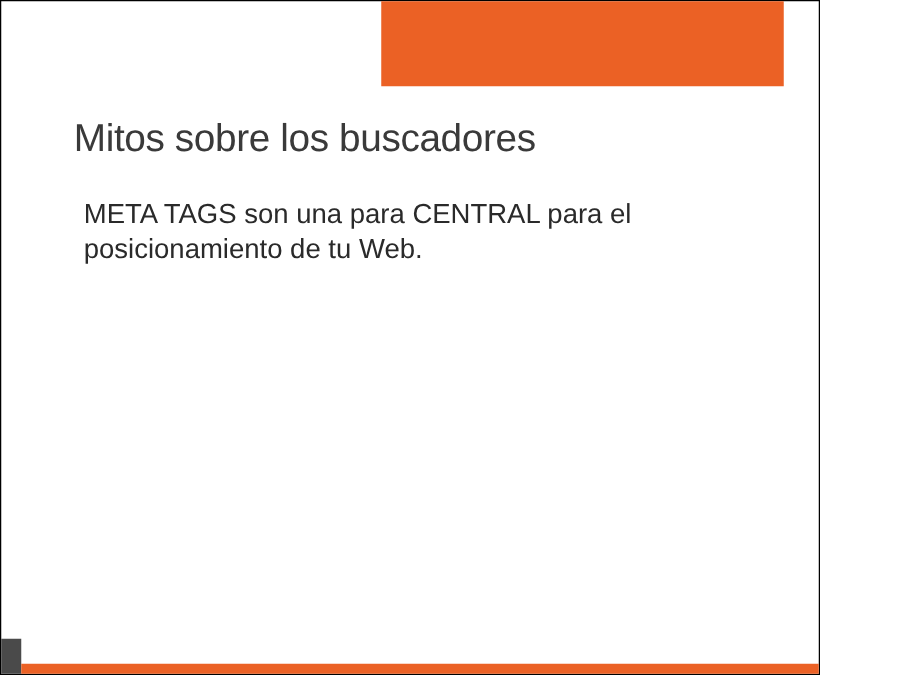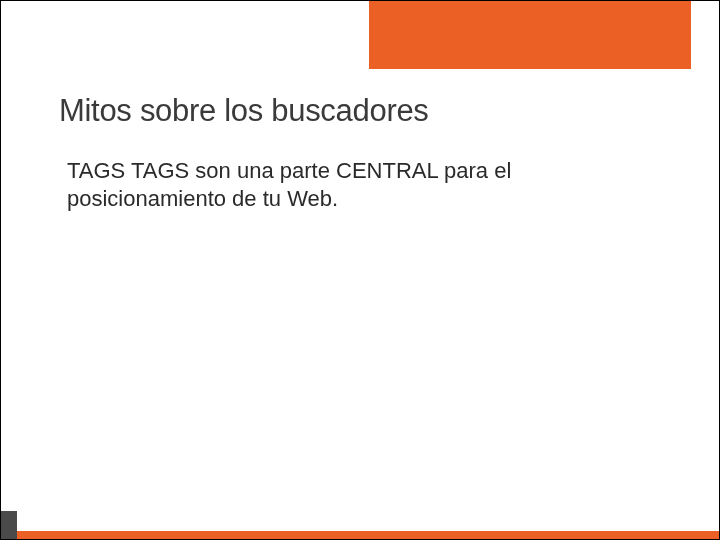--- a/index.html
+++ b/index.html
@@ -8,21 +8,21 @@
       box-sizing: border-box;
     }
     body {
       width: 720px;
       height: 540px;
       background: #ffffff;
       font-family: Arial, Helvetica, sans-serif;
       position: relative;
     }
     .slide-container {
-      width: 720px;
+      width: 656px;
       height: 540px;
       position: relative;
       border: 1px solid #000000;
     }
     .accent-box {
       position: absolute;
       top: 0;
       right: 28px;
       width: 322px;
       height: 68px;
@@ -65,17 +65,17 @@
       background: #eb6125;
     }
   </style>
 </head>
 <body>
 
 <div class="slide-container">
   <div class="accent-box"></div>
   <div class="content-area">
     <h1 class="slide-title">Mitos sobre los buscadores</h1>
-    <p class="slide-body">TAGS TAGS son una parte CENTRAL para el posicionamiento de tu Web.</p>
+    <p class="slide-body">META TAGS son una para CENTRAL para el posicionamiento de tu Web.</p>
   </div>
   <div class="left-bar"></div>
   <div class="bottom-bar"></div>
 </div>
 
 </body></html>

